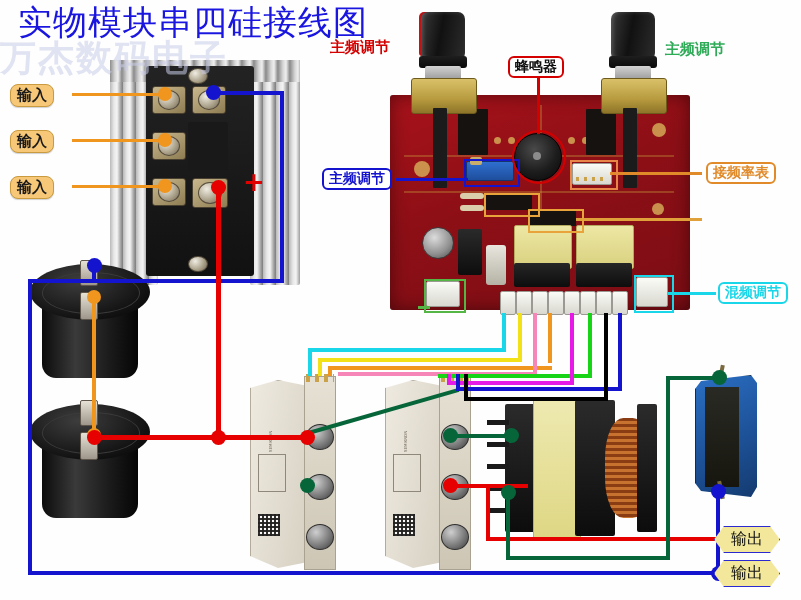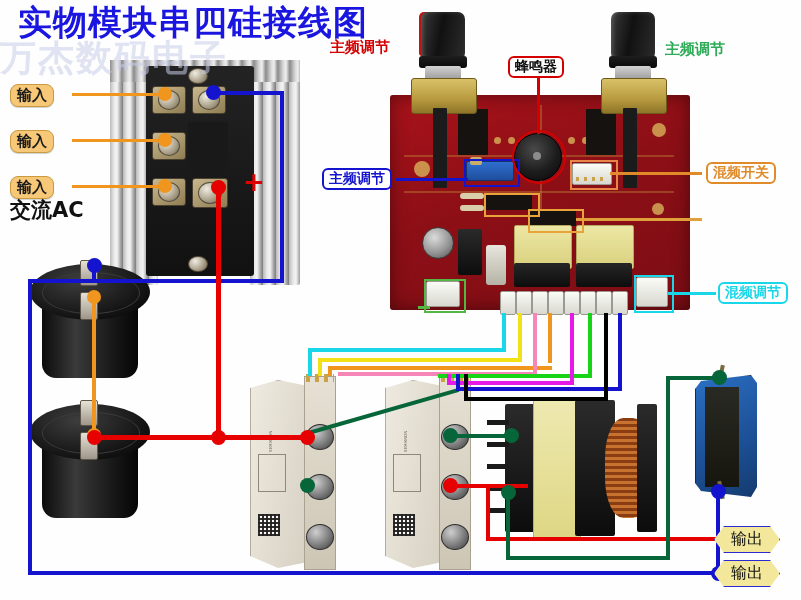--- a/index.html
+++ b/index.html
@@ -4,21 +4,21 @@
 <style>
   html,body{margin:0;padding:0;background:#fff;}
   body{width:801px;height:600px;overflow:hidden;
        font-family:"DejaVu Sans","Liberation Sans",sans-serif;}
   #stage{position:relative;width:801px;height:600px;background:#fefefe;overflow:hidden;}
 
   
   .abs{position:absolute;}
 
   
-  #title{left:18px;top:2px;font-size:34px;font-weight:bold;color:#1a16e0;
+  #title{left:18px;top:2px;font-size:34px;font-weight:normal;color:#1a16e0;
          letter-spacing:1px;line-height:40px;white-space:nowrap;z-index:40;}
   #watermark{left:0px;top:34px;font-size:36px;font-weight:bold;color:#c9cde9;
          opacity:.55;white-space:nowrap;z-index:5;letter-spacing:2px;}
 
   
   .heatsink{background:repeating-linear-gradient(90deg,
       #b9b9b9 0px,#e8e8e8 4px,#f4f4f4 7px,#9d9d9d 11px,#7c7c7c 13px);
       border-radius:2px;}
   .heatsink-fin-top{background:repeating-linear-gradient(90deg,
       #8d8d8d 0px,#d7d7d7 5px,#efefef 8px,#868686 12px);}
@@ -374,28 +374,27 @@
   <div class="wire" style="left:537px;top:76px;width:3px;height:58px;background:#d40000;"></div>
   <div class="wire" style="left:396px;top:178px;width:72px;height:3px;background:#1414cf;"></div>
   <div class="wire" style="left:610px;top:172px;width:92px;height:3px;background:#e08a2a;"></div>
   <div class="wire" style="left:576px;top:218px;width:126px;height:3px;background:#e0a13a;"></div>
   <div class="wire" style="left:668px;top:292px;width:48px;height:3px;background:#19d6e8;"></div>
   <div class="wire" style="left:418px;top:306px;width:12px;height:3px;background:#55b545;"></div>
 
   <div class="lbl lbl-input" style="left:10px;top:84px;">输入</div>
   <div class="lbl lbl-input" style="left:10px;top:130px;">输入</div>
   <div class="lbl lbl-input" style="left:10px;top:176px;">输入</div>
-  <div class="abs" id="acLabel" style="left:10px;top:196px;z-index:45;">交流AC</div>
 
   <div class="lbl lbl-plain" style="left:330px;top:38px;color:#d40000;font-size:15px;">主频调节</div>
   <div class="lbl lbl-plain" style="left:665px;top:40px;color:#2eab57;font-size:15px;">主频调节</div>
 
   <div class="lbl lbl-box" style="left:508px;top:56px;border:2px solid #d40000;color:#111;">蜂鸣器</div>
   <div class="lbl lbl-box" style="left:322px;top:168px;border:2px solid #1414cf;color:#1414cf;">主频调节</div>
-  <div class="lbl lbl-box" style="left:706px;top:162px;border:2px solid #e08a2a;color:#e08a2a;">混频开关</div>
+  <div class="lbl lbl-box" style="left:706px;top:162px;border:2px solid #e08a2a;color:#e08a2a;">接频率表</div>
   <div class="lbl lbl-box" style="left:718px;top:282px;border:2px solid #19d6e8;color:#19d6e8;">混频调节</div>
 
   <div class="hexwrap" style="left:714px;top:526px;">
     <div class="lbl-hex">输出</div>
   </div>
   <div class="hexwrap" style="left:714px;top:560px;">
     <div class="lbl-hex">输出</div>
   </div>
 
 </div>

